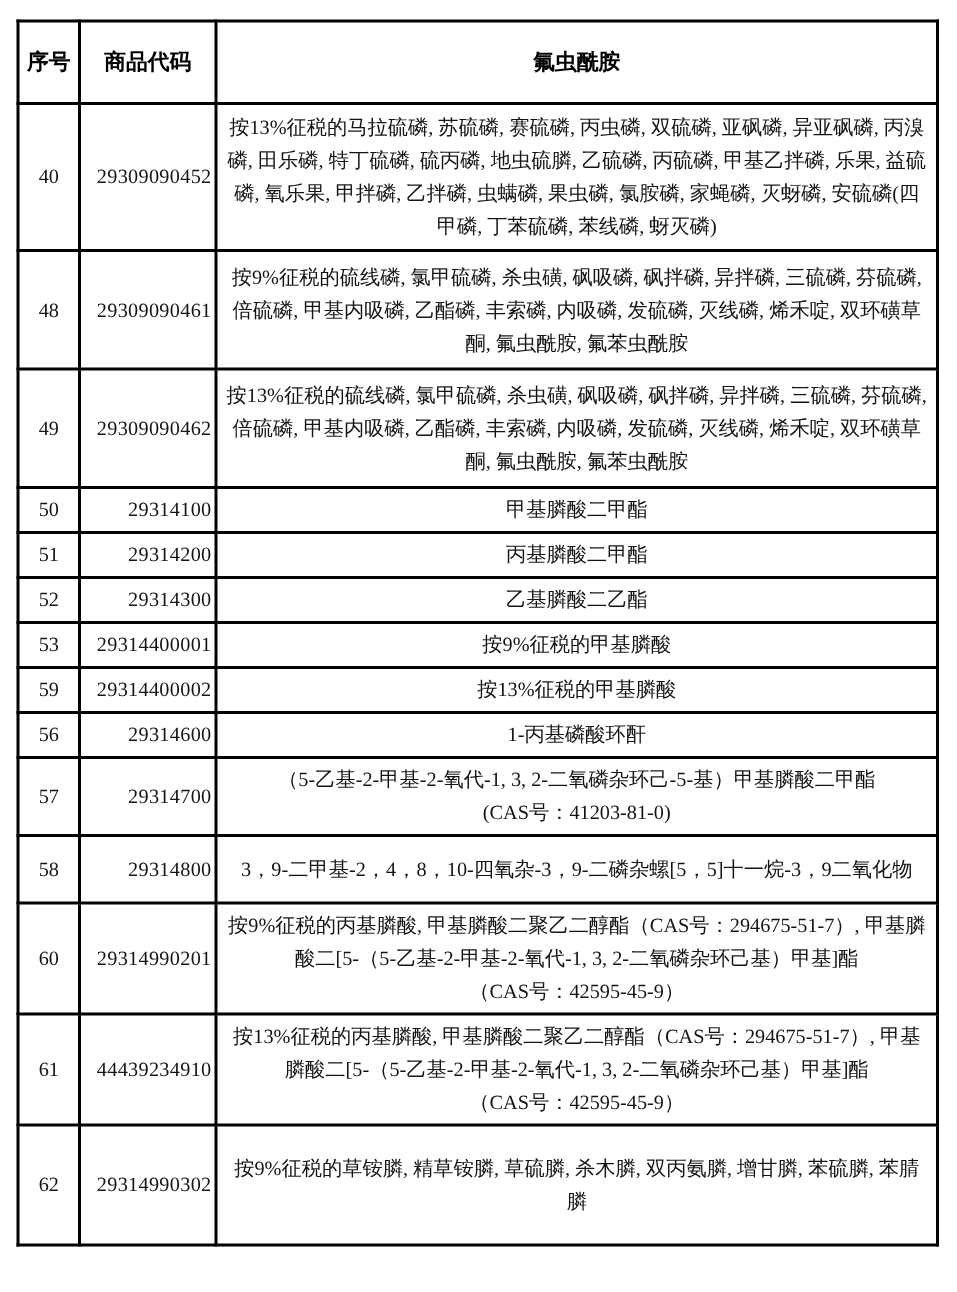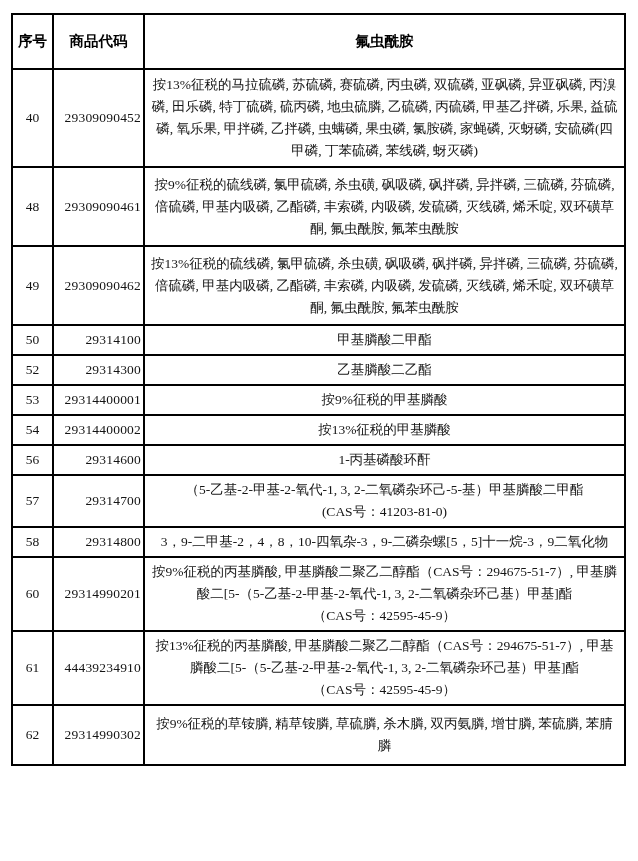--- a/index.html
+++ b/index.html
@@ -110,31 +110,36 @@
         <td class="c-no">49</td>
         <td class="c-code">29309090462</td>
         <td class="c-name">按13%征税的硫线磷, 氯甲硫磷, 杀虫磺, 砜吸磷, 砜拌磷, 异拌磷, 三硫磷, 芬硫磷, 倍硫磷, 甲基内吸磷, 乙酯磷, 丰索磷, 内吸磷, 发硫磷, 灭线磷, 烯禾啶, 双环磺草酮, 氟虫酰胺, 氟苯虫酰胺</td>
       </tr>
       <tr>
         <td class="c-no">50</td>
         <td class="c-code">29314100</td>
         <td class="c-name">甲基膦酸二甲酯</td>
       </tr>
       <tr>
+        <td class="c-no">51</td>
+        <td class="c-code">29314200</td>
+        <td class="c-name">丙基膦酸二甲酯</td>
+      </tr>
+      <tr>
         <td class="c-no">52</td>
         <td class="c-code">29314300</td>
         <td class="c-name">乙基膦酸二乙酯</td>
       </tr>
       <tr>
         <td class="c-no">53</td>
         <td class="c-code">29314400001</td>
         <td class="c-name">按9%征税的甲基膦酸</td>
       </tr>
       <tr>
-        <td class="c-no">54</td>
+        <td class="c-no">59</td>
         <td class="c-code">29314400002</td>
         <td class="c-name">按13%征税的甲基膦酸</td>
       </tr>
       <tr>
         <td class="c-no">56</td>
         <td class="c-code">29314600</td>
         <td class="c-name">1-丙基磷酸环酐</td>
       </tr>
       <tr>
         <td class="c-no">57</td>

